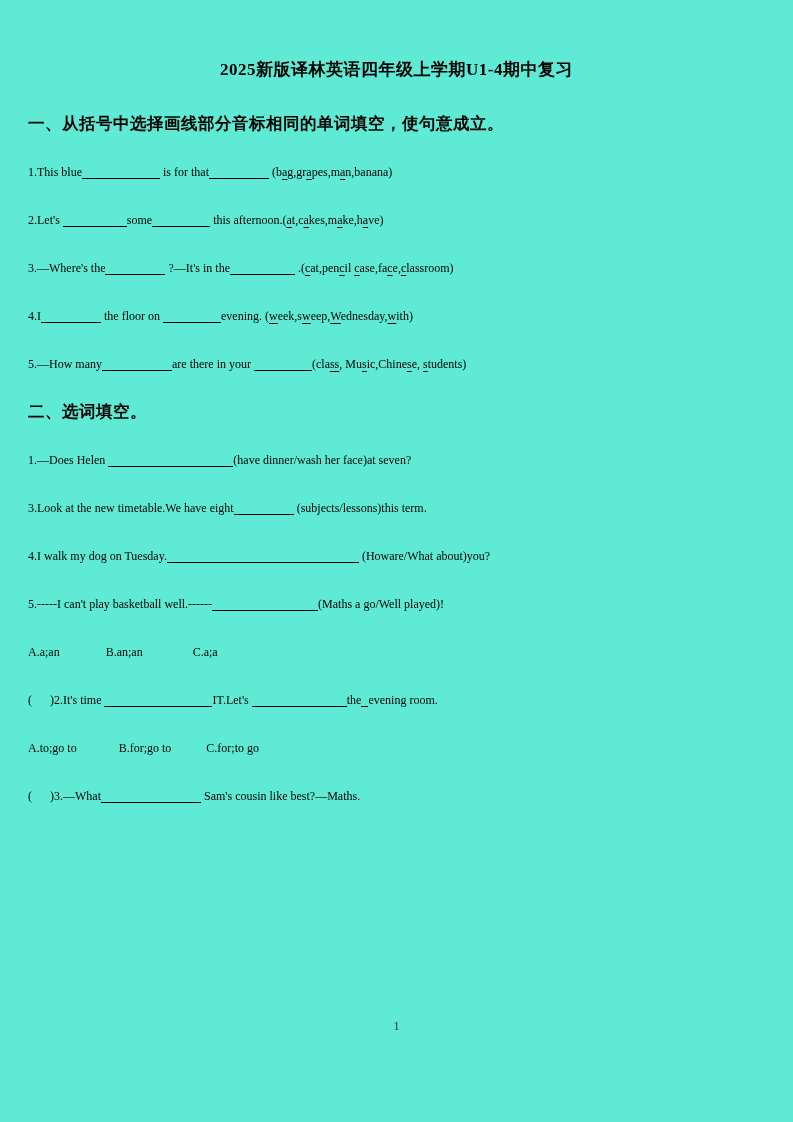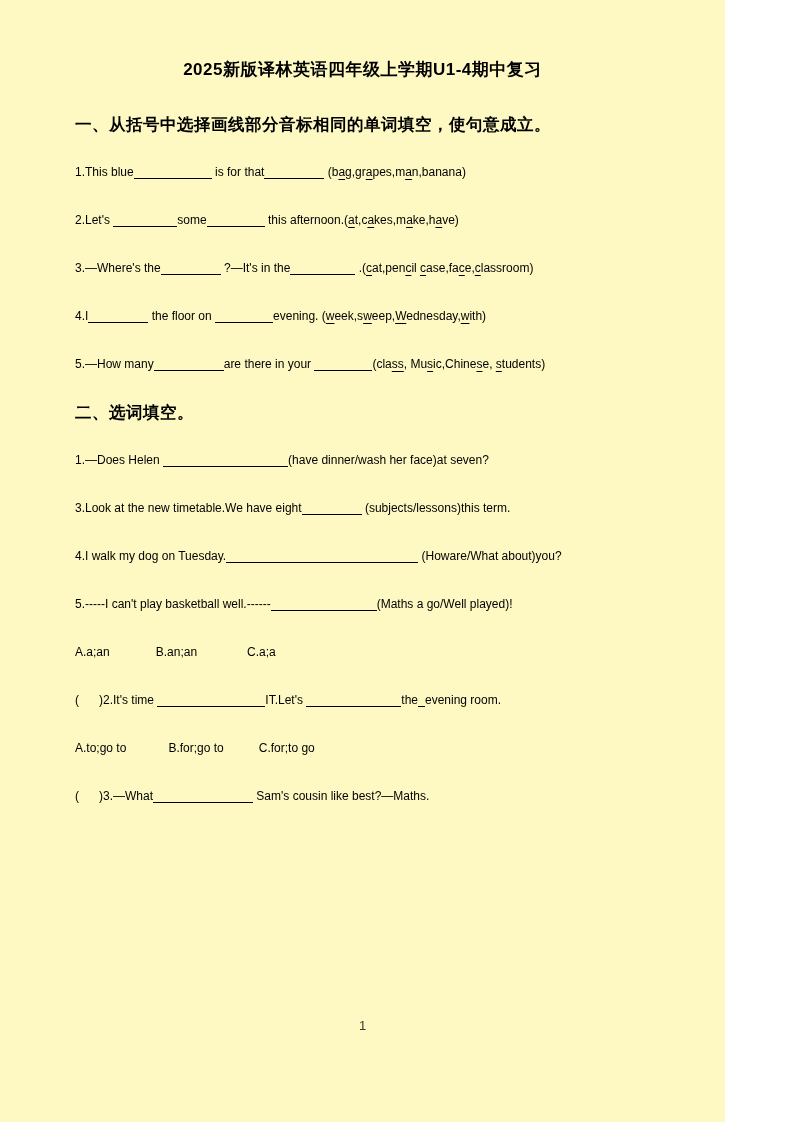--- a/index.html
+++ b/index.html
@@ -1,34 +1,34 @@
 <!DOCTYPE html>
 <html><head>
 <meta charset="utf-8">
 <style>
   html,body{margin:0;padding:0;background:#ffffff;}
   .page{
     position:relative;
-    width:725px;height:1122px;
-    background:#fef9c3;
+    width:793px;height:1122px;
+    background:#5eead4;
     color:#000;
-    font-family:Liberation Sans, sans-serif;
+    font-family:Liberation Serif, serif;
     overflow:hidden;
   }
   .title{
     margin:0;
     padding-top:58px;
     text-align:center;
     font-size:17px;
     font-weight:700;
     letter-spacing:0.5px;
   }
   .content{
     margin-top:19px;
-    padding:0 36px 0 75px;
+    padding:0 36px 0 28px;
   }
   .row{
     height:48px;
     line-height:48px;
     font-size:12px;
     white-space:pre-wrap;
   }
   .row.heading{
     font-weight:700;
     font-size:16.5px;

